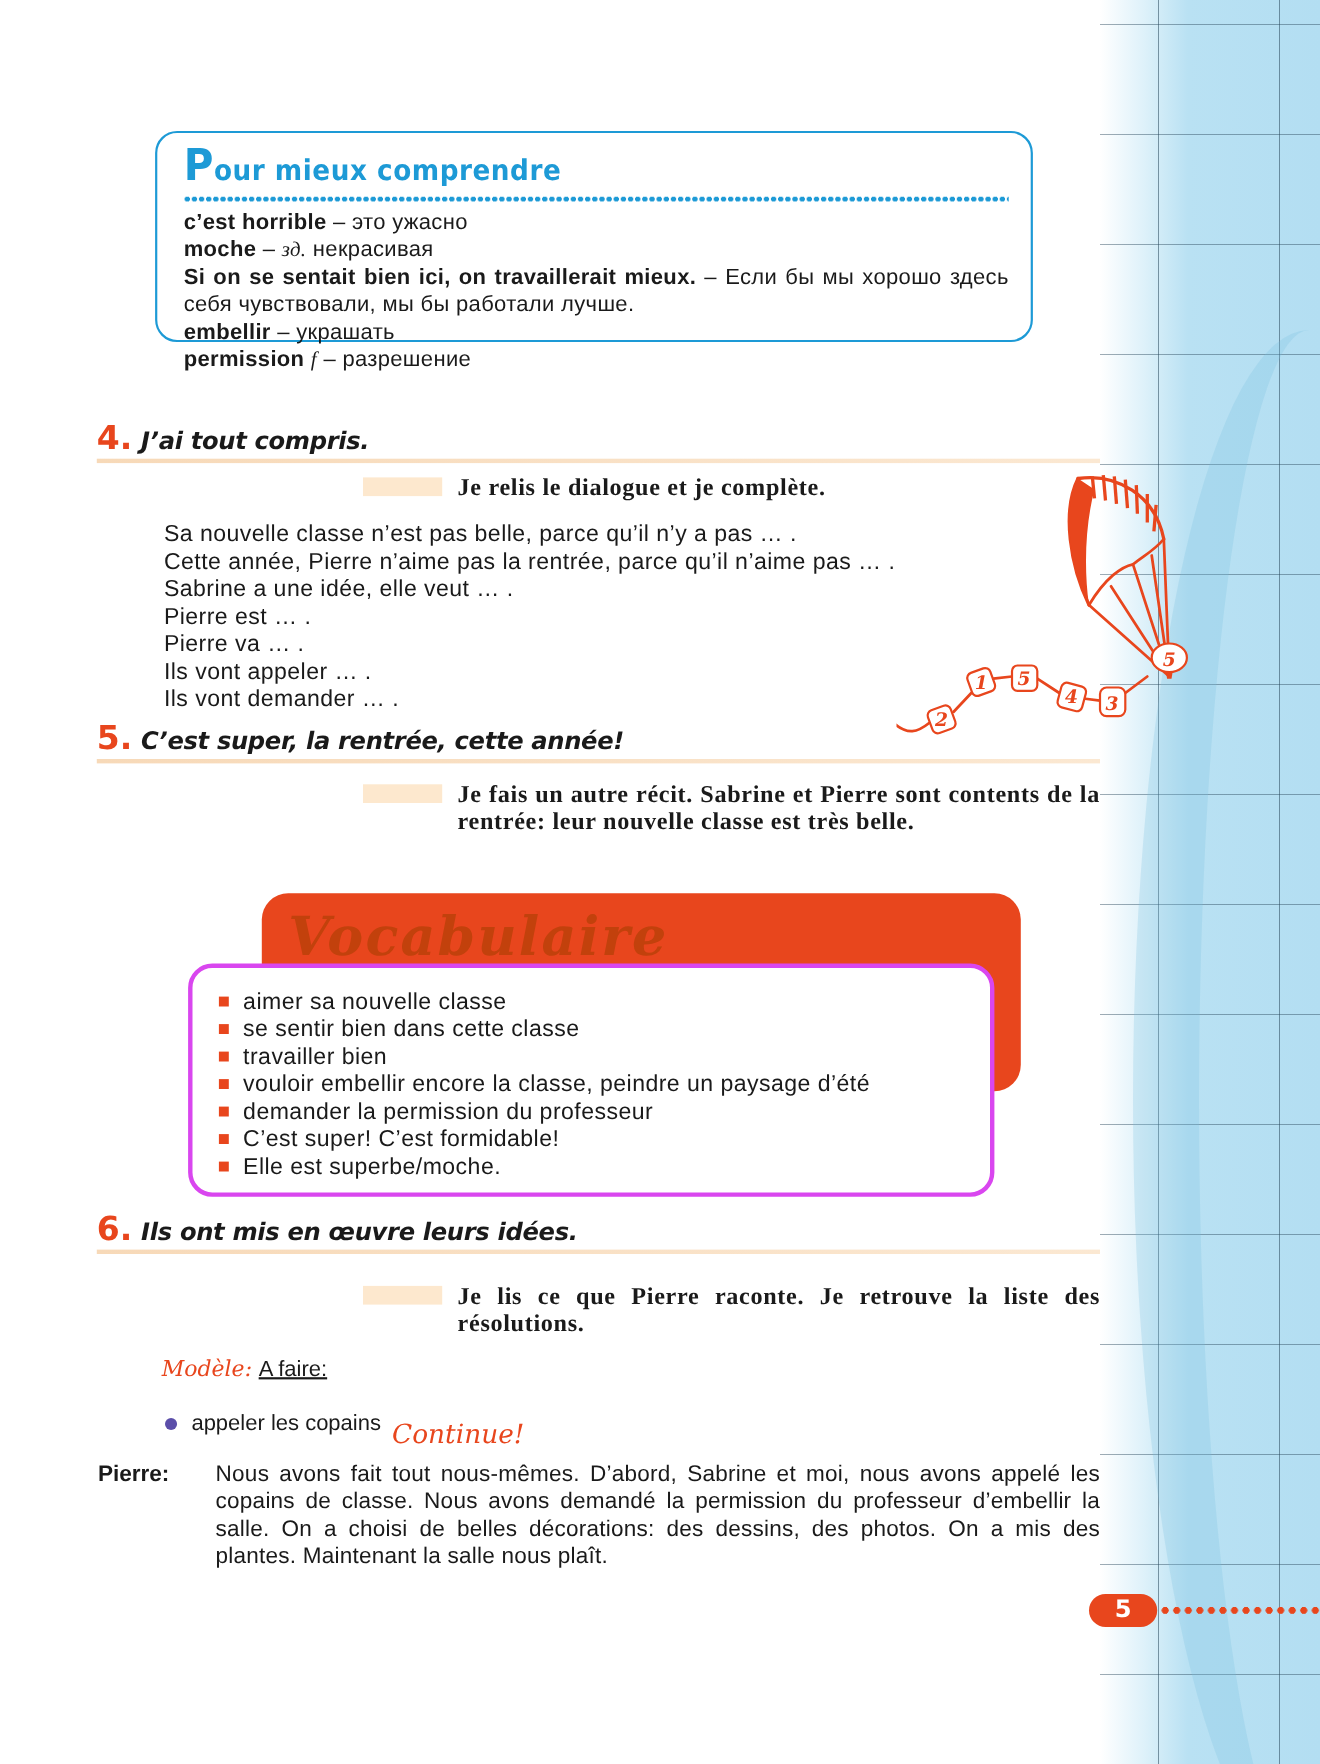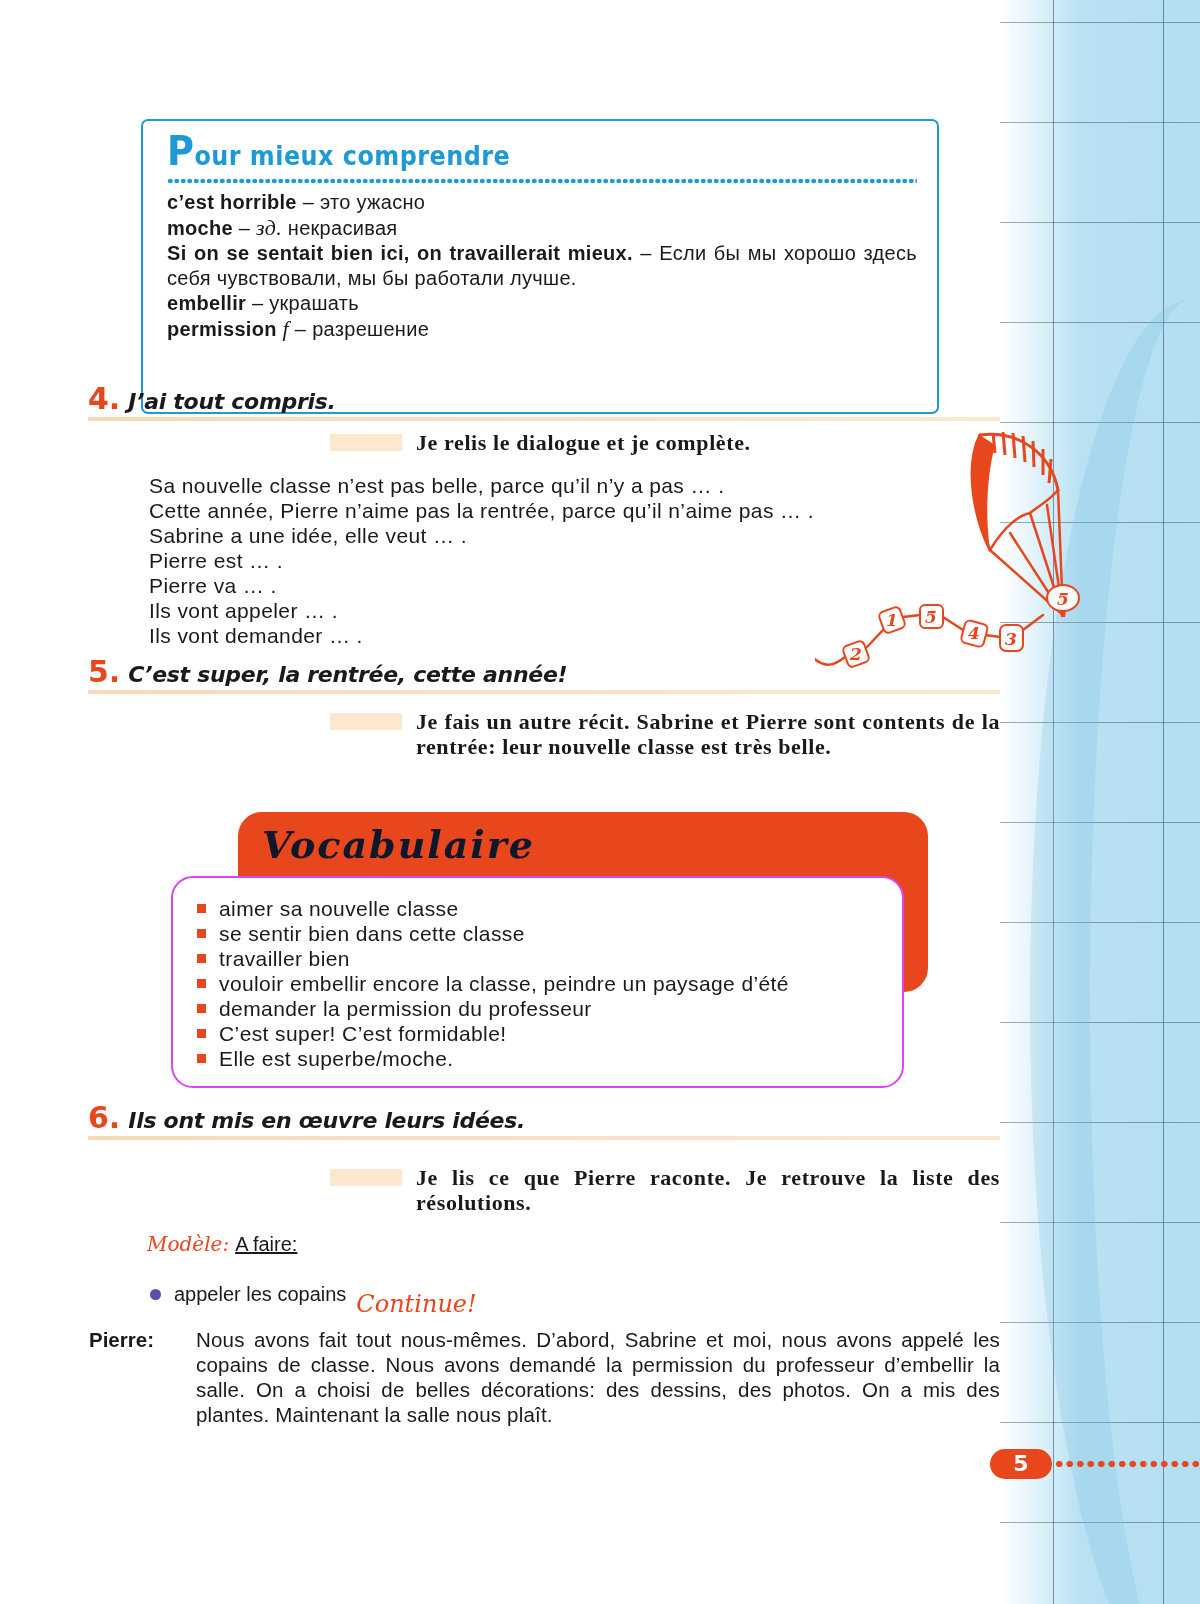--- a/index.html
+++ b/index.html
@@ -19,37 +19,37 @@
       linear-gradient(to right, transparent 53px, rgba(40,70,90,0.55) 53px, rgba(40,70,90,0.55) 54px, transparent 54px, transparent 163px, rgba(40,70,90,0.55) 163px, rgba(40,70,90,0.55) 164px, transparent 164px),
       repeating-linear-gradient(to bottom, transparent 0px, transparent 22px, rgba(40,70,90,0.45) 22px, rgba(40,70,90,0.45) 23px, transparent 23px, transparent 100px);
   }
   .side::after {
     content:""; position:absolute; left:30px; top:300px; width:260px; height:1400px;
     border-radius:50%; border-left:60px solid rgba(120,190,225,0.25);
   }
 
   
   .pmc {
-    position:absolute; left:141px; top:119px; width:798px; height:295px;
-    border:2.5px solid #1d9ad6; border-radius:7px; box-sizing:border-box;
+    position:absolute; left:141px; top:119px; width:798px; height:192px;
+    border:2.5px solid #1d9ad6; border-radius:20px; box-sizing:border-box;
     padding:12px 20px 16px 24px; background:#fff;
   }
   .pmc-title {
     font-family:"DejaVu Sans", sans-serif; font-size:26px; font-weight:bold;
     color:#1d9ad6; letter-spacing:0.5px; margin:0; line-height:36px; transform:scaleX(0.92); transform-origin:left;
   }
   .pmc-title .cap { font-size:40px; }
   .dotline {
     height:6px; margin:4px 0 6px 0;
     background-image: radial-gradient(circle, #1d9ad6 2.2px, transparent 2.6px);
     background-size:6.5px 6px; background-repeat:repeat-x;
   }
   .pmc-line { font-size:20px; line-height:25px; letter-spacing:0.3px; }
   .pmc-line b { font-weight:bold; }
-  .pmc-line i { font-family:"Liberation Serif", serif; font-size:22px; }
+  .pmc-line i { font-family:"Liberation Serif", serif; font-size:19px; }
 
   
   .sec {
     position:absolute; left:88px; width:912px; height:40px;
   }
   .sec .num { font-size:30px; font-weight:bold; color:#e8461d; font-family:"DejaVu Sans", sans-serif; }
   .sec .title { font-size:22px; font-weight:bold; font-style:italic; font-family:"DejaVu Sans", sans-serif; margin-left:8px; letter-spacing:-0.3px; }
   .sec .rule {
     position:absolute; left:0; right:0; bottom:0; height:4px;
     background:linear-gradient(to right, #f7d9b8, #fbe8d2);
@@ -67,27 +67,27 @@
 
   .lines { position:absolute; left:149px; font-size:21px; line-height:25px; letter-spacing:0.4px; }
   .lines div { white-space:pre; }
 
   
   .voc-head {
     position:absolute; left:238px; top:812px; width:690px; height:180px;
     background:#e8461d; border-radius:24px 24px 24px 0;
   }
   .voc-title {
-    position:absolute; left:262px; top:822px; color:#0f172a;
-    font-family:"DejaVu Serif", serif; font-style:italic; font-weight:bold; font-size:38px;
+    position:absolute; left:262px; top:822px; color:#c2410c;
+    font-family:"DejaVu Serif", serif; font-style:italic; font-weight:bold; font-size:49px;
     letter-spacing:2px;
   }
   .voc-box {
     position:absolute; left:171px; top:876px; width:733px; height:212px;
-    background:#fff; border:2px solid #d946ef; border-radius:22px; box-sizing:border-box;
+    background:#fff; border:4px solid #d946ef; border-radius:22px; box-sizing:border-box;
     padding:18px 0 0 24px;
   }
   .voc-item { font-size:21px; line-height:25px; letter-spacing:0.4px; display:flex; align-items:center; }
   .voc-item .sq { width:9px; height:9px; background:#e8461d; margin-right:13px; flex:none; }
 
   
   .model { position:absolute; left:147px; top:1232px; font-size:20px; }
   .model .hand { font-family:"DejaVu Serif", serif; font-style:italic; color:#e8461d; font-size:20px; margin-right:6px; }
   .model .u { text-decoration:underline; }
   .model2 { position:absolute; left:150px; top:1270px; font-size:20px; display:flex; align-items:center; }

